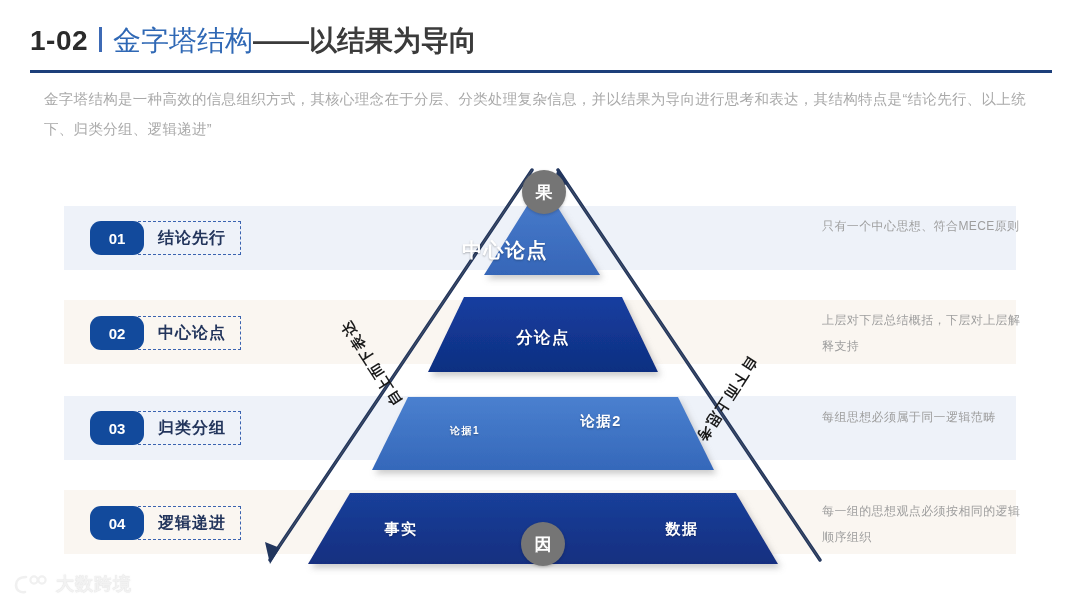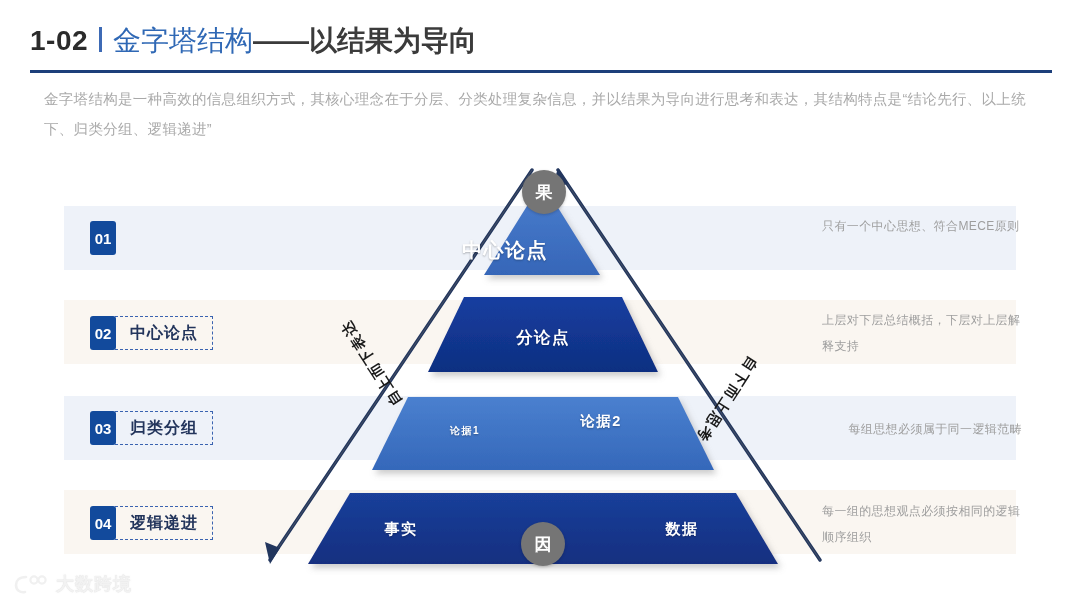--- a/index.html
+++ b/index.html
@@ -66,23 +66,23 @@
     position:absolute; left:90px;
     display:flex; align-items:stretch; height:34px;
     z-index:6;
   }
   #step-1 { top:221px; }
   #step-2 { top:316px; }
   #step-3 { top:411px; }
   #step-4 { top:506px; }
 
   .step-num {
-    width:26px; height:34px;
+    width:54px; height:34px;
     background:#124a9c;
-    border-radius:3px;
+    border-radius:11px;
     color:#ffffff; font-size:15px; font-weight:bold;
     display:flex; align-items:center; justify-content:center;
     position:relative; z-index:2;
     flex:0 0 auto;
   }
   .step-label {
     margin-left:-6px;
     padding:0 14px 0 20px;
     height:34px;
     border:1.6px dashed #3a63b0;
@@ -96,21 +96,21 @@
   
   .rdesc {
     position:absolute; left:822px; width:200px;
     font-size:12px; line-height:26px;
     color:#9e9e9e;
     letter-spacing:0.4px;
     z-index:6;
   }
   #rdesc-1 { top:213px; }
   #rdesc-2 { top:307px; }
-  #rdesc-3 { top:416px;text-align:right; }
+  #rdesc-3 { top:404px; }
   #rdesc-4 { top:498px; }
 
   
   #pyramid-wrap {
     position:absolute; left:240px; top:160px;
     width:620px; height:415px;
     z-index:4;
   }
 
   
@@ -192,20 +192,21 @@
 
 <div id="description">金字塔结构是一种高效的信息组织方式，其核心理念在于分层、分类处理复杂信息，并以结果为导向进行思考和表达，其结构特点是“结论先行、以上统下、归类分组、逻辑递进”</div>
 
 <div class="band blue" id="band-1"></div>
 <div class="band cream" id="band-2"></div>
 <div class="band blue" id="band-3"></div>
 <div class="band cream" id="band-4"></div>
 
 <div class="step" id="step-1">
   <div class="step-num">01</div>
+  <div class="step-label">结论先行</div>
 </div>
 <div class="step" id="step-2">
   <div class="step-num">02</div>
   <div class="step-label">中心论点</div>
 </div>
 <div class="step" id="step-3">
   <div class="step-num">03</div>
   <div class="step-label">归类分组</div>
 </div>
 <div class="step" id="step-4">

